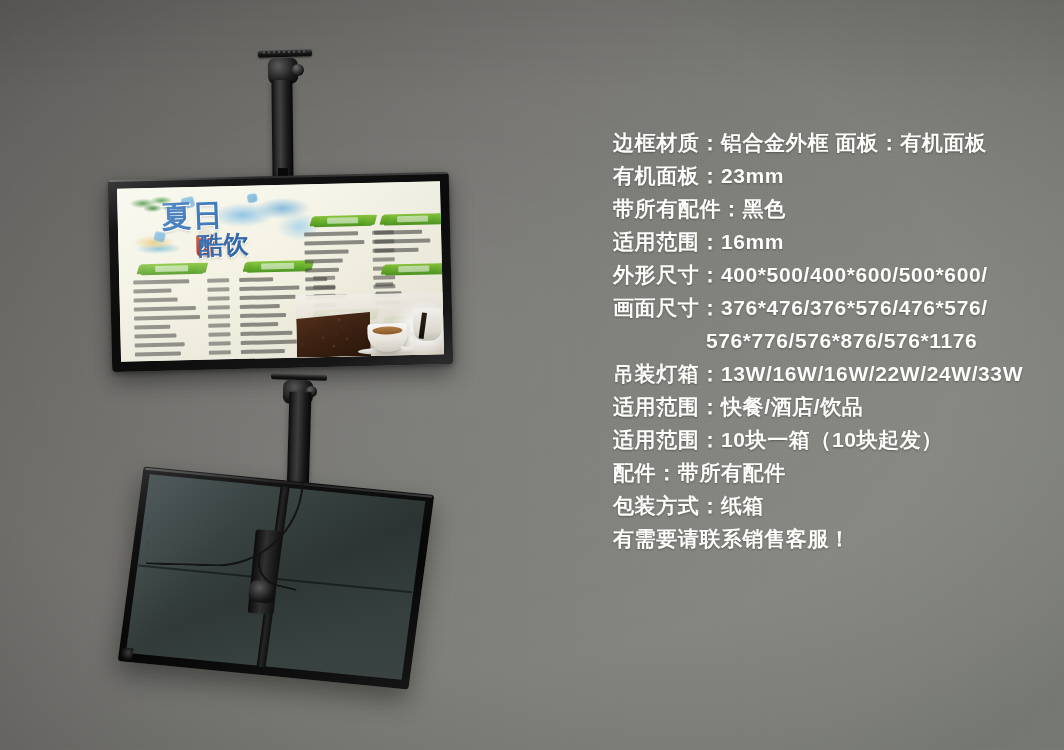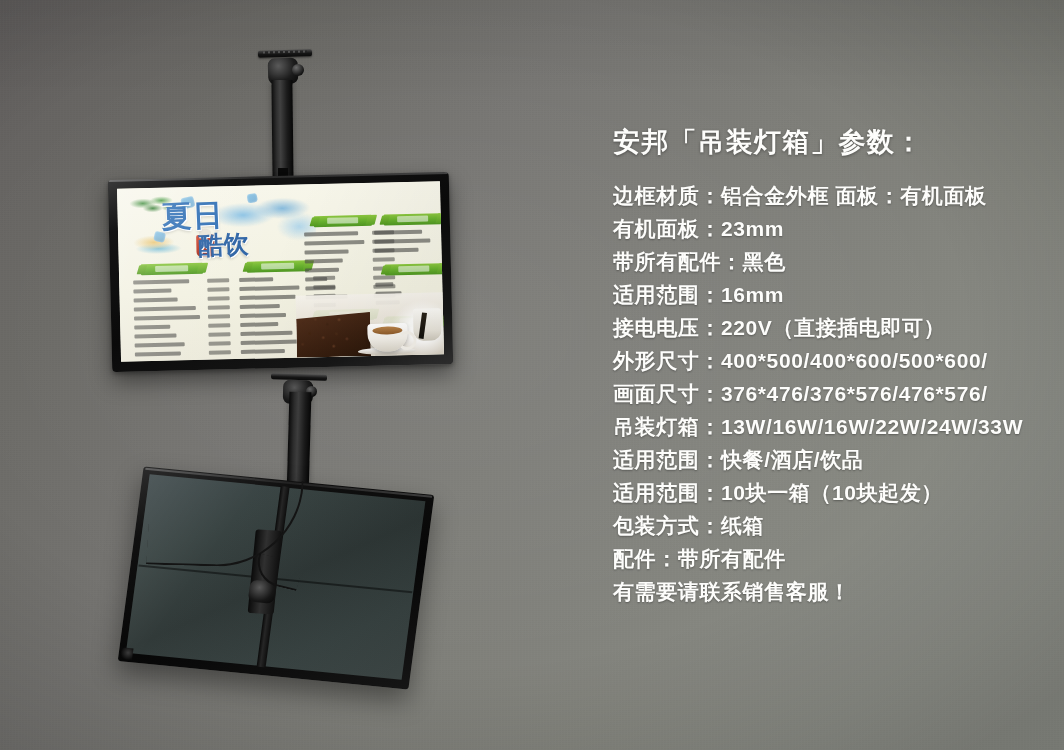--- a/index.html
+++ b/index.html
@@ -726,31 +726,30 @@
       <div class="bp-centerbar"></div>
       <div class="bp-bracket"></div>
       <div class="bp-hub"></div>
       <div class="bp-cable"></div>
       <div class="bp-cable2"></div>
       <div class="bp-corner"></div>
     </div>
   </div>
 
   <div class="spec">
-    <div class="spec-title">安邦「吊装灯箱」参数：</div>
     <div>
       <div class="spec-line">边框材质：铝合金外框    面板：有机面板</div>
       <div class="spec-line">有机面板：23mm</div>
       <div class="spec-line">带所有配件：黑色</div>
       <div class="spec-line">适用范围：16mm</div>
-      <div class="spec-line">接电电压：220V（直接插电即可）</div>
       <div class="spec-line">外形尺寸：400*500/400*600/500*600/</div>
       <div class="spec-line">画面尺寸：376*476/376*576/476*576/</div>
+      <div class="spec-line cont">576*776/576*876/576*1176</div>
       <div class="spec-line">吊装灯箱：13W/16W/16W/22W/24W/33W</div>
       <div class="spec-line">适用范围：快餐/酒店/饮品</div>
       <div class="spec-line">适用范围：10块一箱（10块起发）</div>
+      <div class="spec-line">配件：带所有配件</div>
       <div class="spec-line">包装方式：纸箱</div>
-      <div class="spec-line">配件：带所有配件</div>
       <div class="spec-line">有需要请联系销售客服！</div>
     </div>
   </div>
 
 </div>
 
 </body></html>

